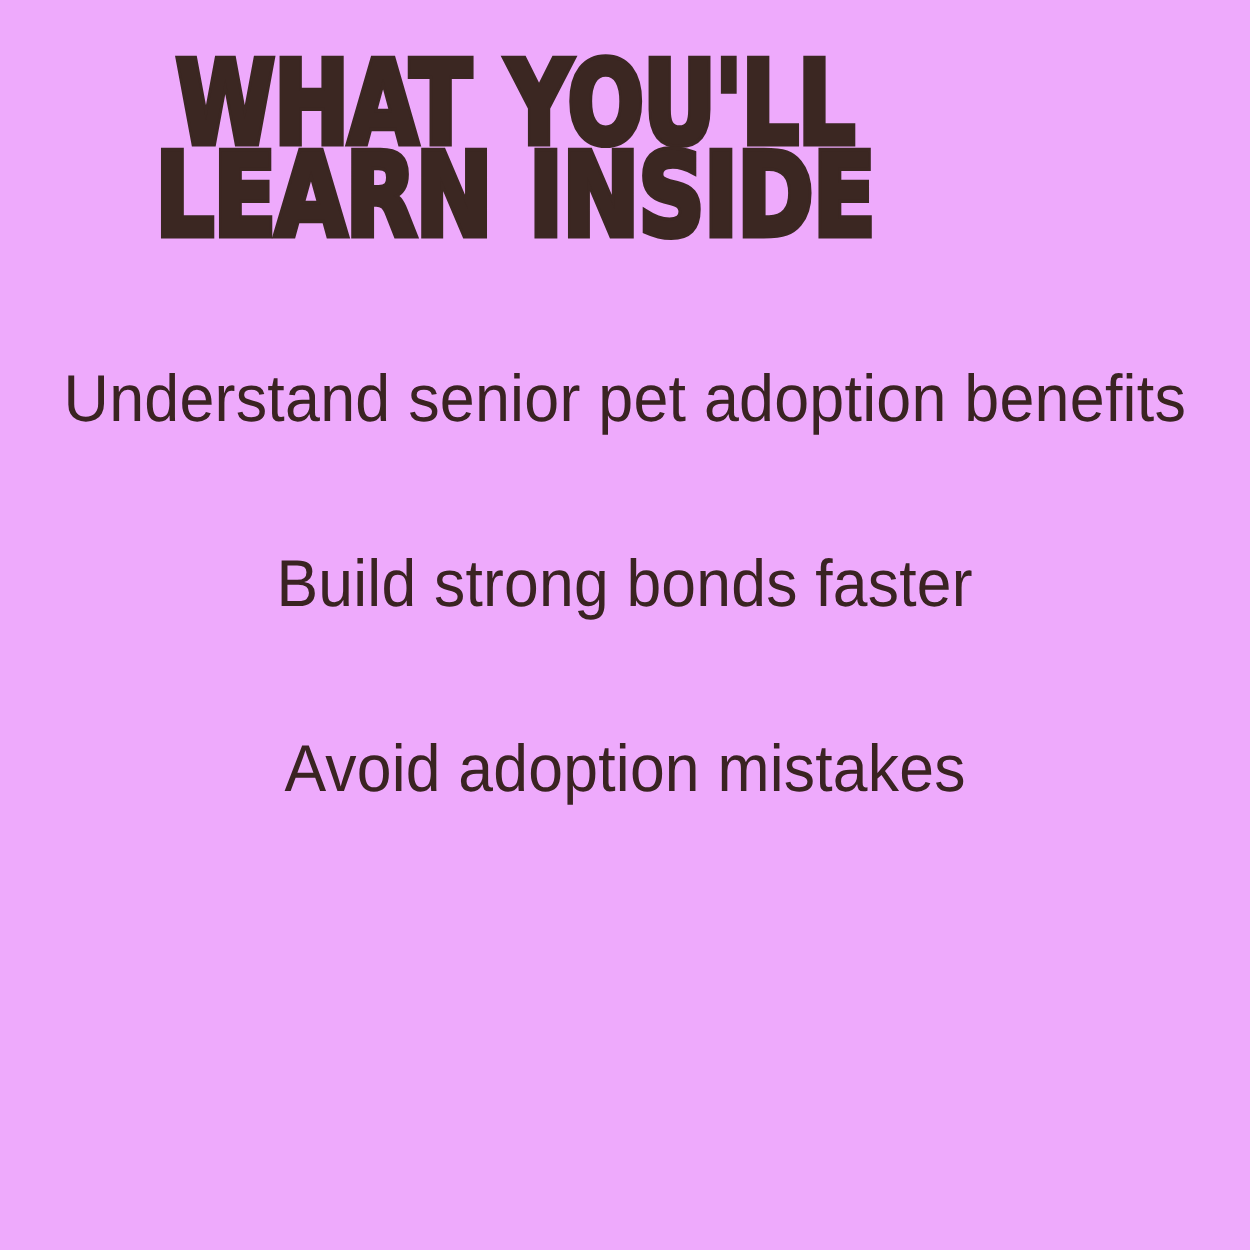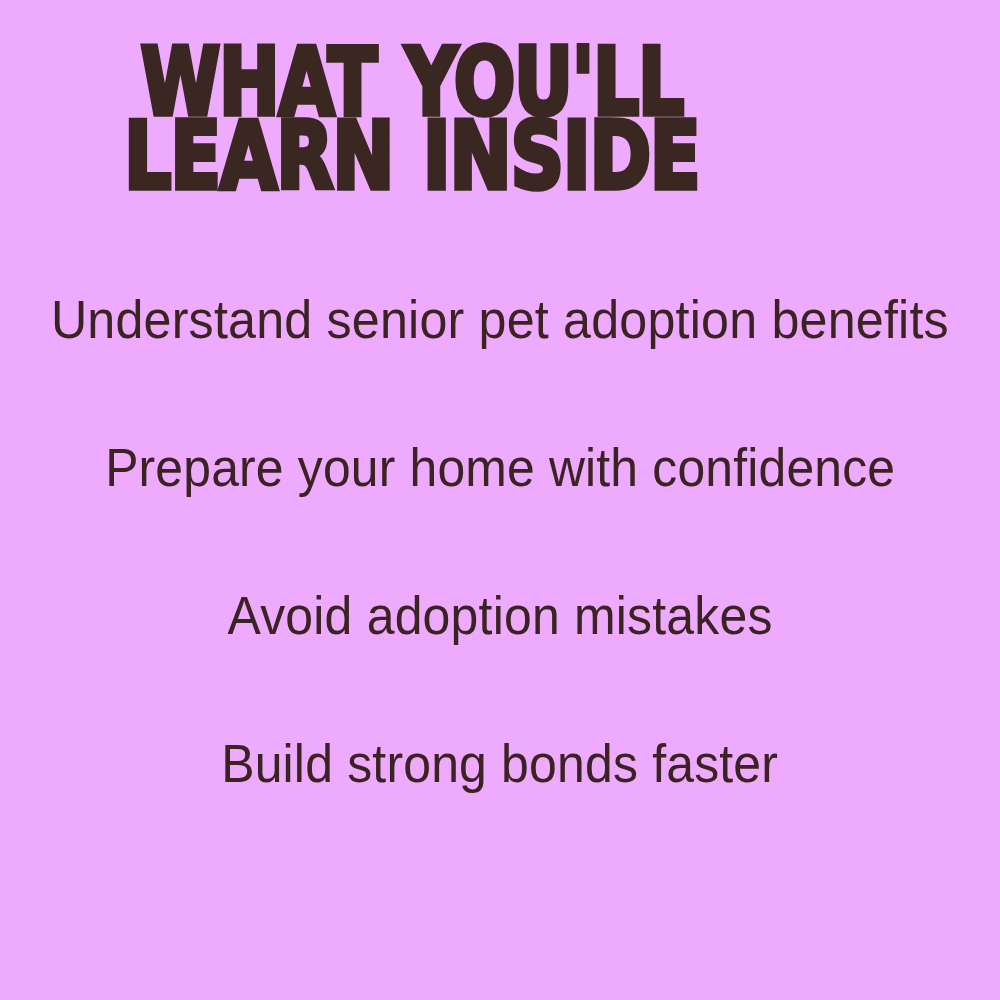--- a/index.html
+++ b/index.html
@@ -87,28 +87,25 @@
     <span class="headline l1" style="color: rgb(59, 39, 34); -webkit-text-stroke: 5.5px rgb(59, 39, 34); transform: scaleX(0.782); transform-origin: center center;">WHAT YOU'LL</span>
     <span class="headline l2" style="color: rgb(59, 39, 34); -webkit-text-stroke: 5.5px rgb(59, 39, 34); transform: scaleX(0.802); transform-origin: center center;">LEARN INSIDE</span>
   </div>
 
   <div id="bullets">
 
     <div class="bullet-row">
       <span class="bullet-text" style="color: rgb(58, 35, 34); transform: scaleX(0.9475); transform-origin: center center;">Understand senior pet adoption benefits</span>
     </div>
 
+
     <div class="bullet-row">
-      <span class="bullet-text" style="color: rgb(58, 35, 34); transform: scaleX(0.9401); transform-origin: center center;">Prepare your home with confidence</span>
+      <span class="bullet-text" style="color: rgb(58, 35, 34); transform: scaleX(0.942); transform-origin: center center;">Build strong bonds faster</span>
     </div>
 
     <div class="bullet-row">
       <span class="bullet-text" style="color: rgb(58, 35, 34); transform: scaleX(0.9427); transform-origin: center center;">Avoid adoption mistakes</span>
-    </div>
-
-    <div class="bullet-row">
-      <span class="bullet-text" style="color: rgb(58, 35, 34); transform: scaleX(0.942); transform-origin: center center;">Build strong bonds faster</span>
     </div>
 
 
   </div>
 
 </div>
 
 </body></html>

